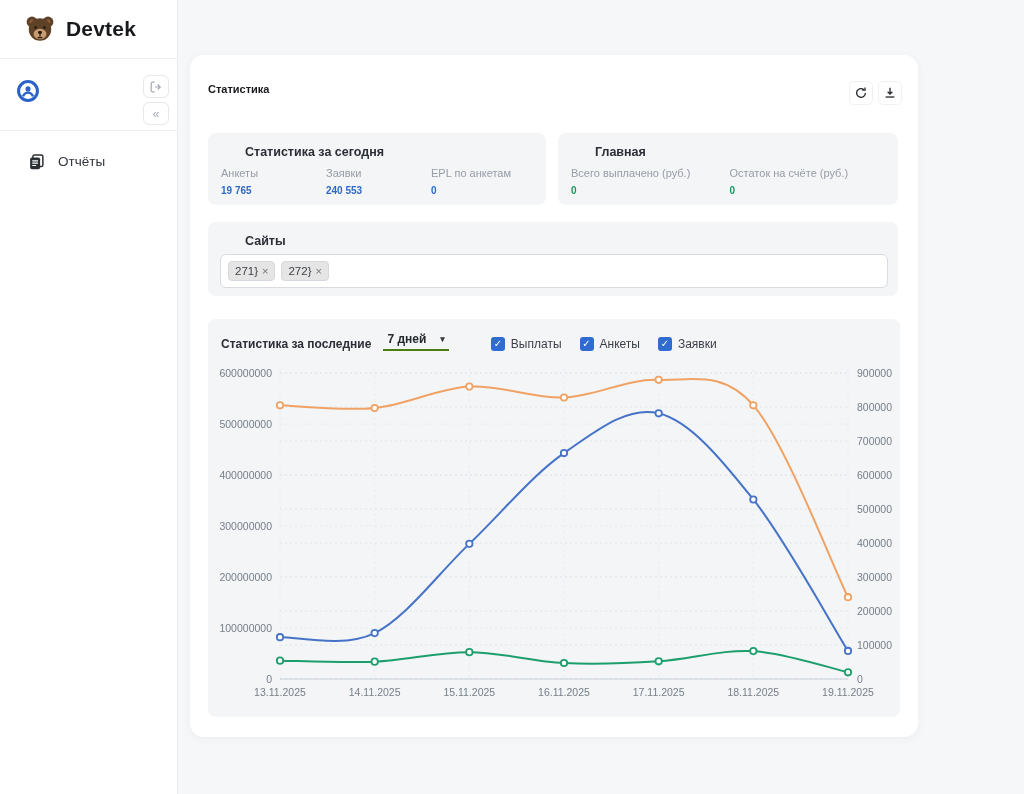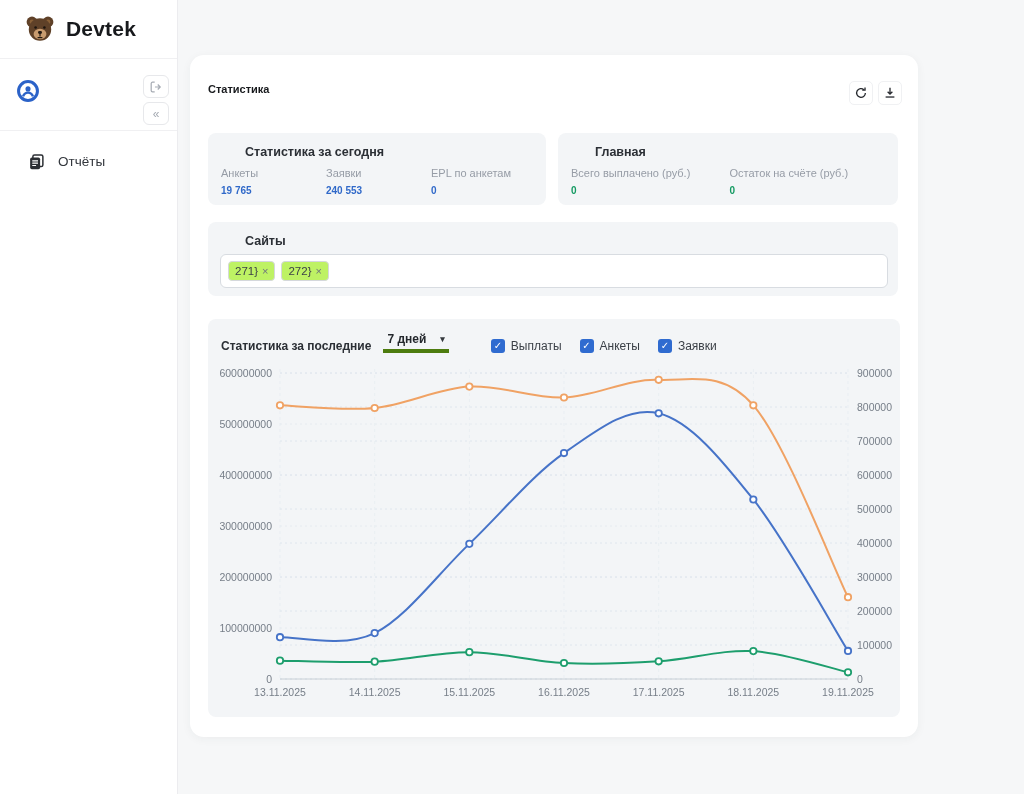--- a/index.html
+++ b/index.html
@@ -35,26 +35,26 @@
 
   .sec-title { position:absolute; left:13px; top:12px; font-size:12.5px; font-weight:700; color:#2b2f35;margin-left:24px; }
   .stat-grid { position:absolute; left:13px; top:34px; right:10px; display:flex; }
   .stat { flex:1; }
   .stat-label { font-size:11px; color:#969ca6; margin-bottom:6px; white-space:nowrap; }
   .stat-value { font-size:10px; font-weight:700; }
   .stat-value.blue { color:#3069c9; }
   .stat-value.green { color:#149a62; }
 
   .sites-input { position:absolute; left:12px; top:32px; width:668px; height:34px; background:#fff; border:1px solid #d8dce1; border-radius:6px; display:flex; align-items:center; gap:6px; padding:0 7px; cursor:text; }
-  .tag { display:flex; align-items:center; gap:4px; background:#bef264; border:1px solid #d5d8dc; border-radius:4px; padding:3px 6px; font-size:11.5px; color:#3c4148; }
+  .tag { display:flex; align-items:center; gap:4px; background:#e5e5e5; border:1px solid #d5d8dc; border-radius:4px; padding:3px 6px; font-size:11.5px; color:#3c4148; }
   .tag .x { color:#70767e; font-size:11px; line-height:1; cursor:pointer; }
 
   .chart-controls { position:absolute; left:13px; top:12px; display:flex; align-items:flex-end; font-size:12px; }
   .cc-label { font-weight:700; color:#2b2f35; }
-  .period-select { margin-left:12px; display:flex; align-items:center; gap:14px; padding:1px 4px 3px 4px; border-bottom:4px solid #4d7c0f; color:#24282d; font-weight:700; cursor:pointer; }
+  .period-select { margin-left:12px; display:flex; align-items:center; gap:14px; padding:1px 4px 3px 4px; border-bottom:2px solid #4d7c0f; color:#24282d; font-weight:700; cursor:pointer; }
   .period-select .caret { font-size:9px; color:#35393e; }
   .cb-group { display:flex; gap:18px; margin-left:42px; }
   .cb { display:flex; align-items:center; gap:6px; cursor:pointer; color:#3a3f46; font-size:12px; }
   .cb .box { width:14px; height:14px; border-radius:3px; background:#2f6bd0; color:#fff; font-size:10px; line-height:14px; text-align:center; }
 
   .chart-svg { position:absolute; left:0; top:36px; }
   .tick-label { font-size:10.5px; fill:#767e88; }
   .x-label { font-size:10.5px; fill:#767e88; }
 </style>
 </head>

